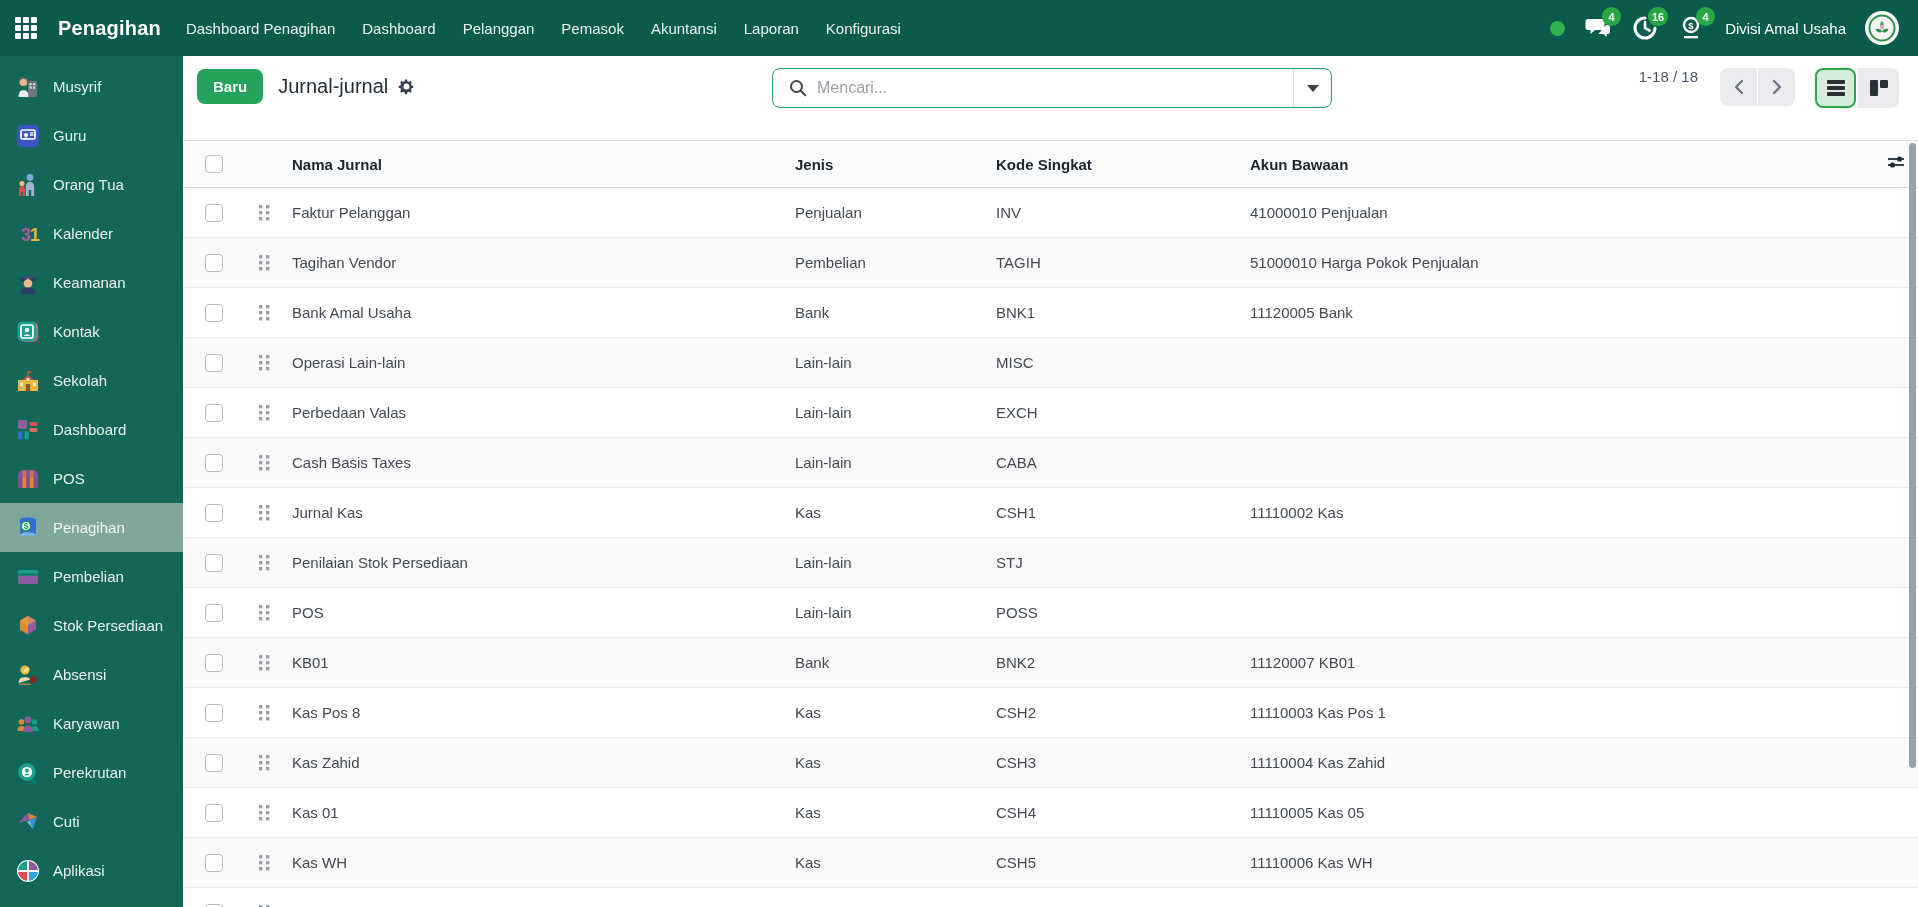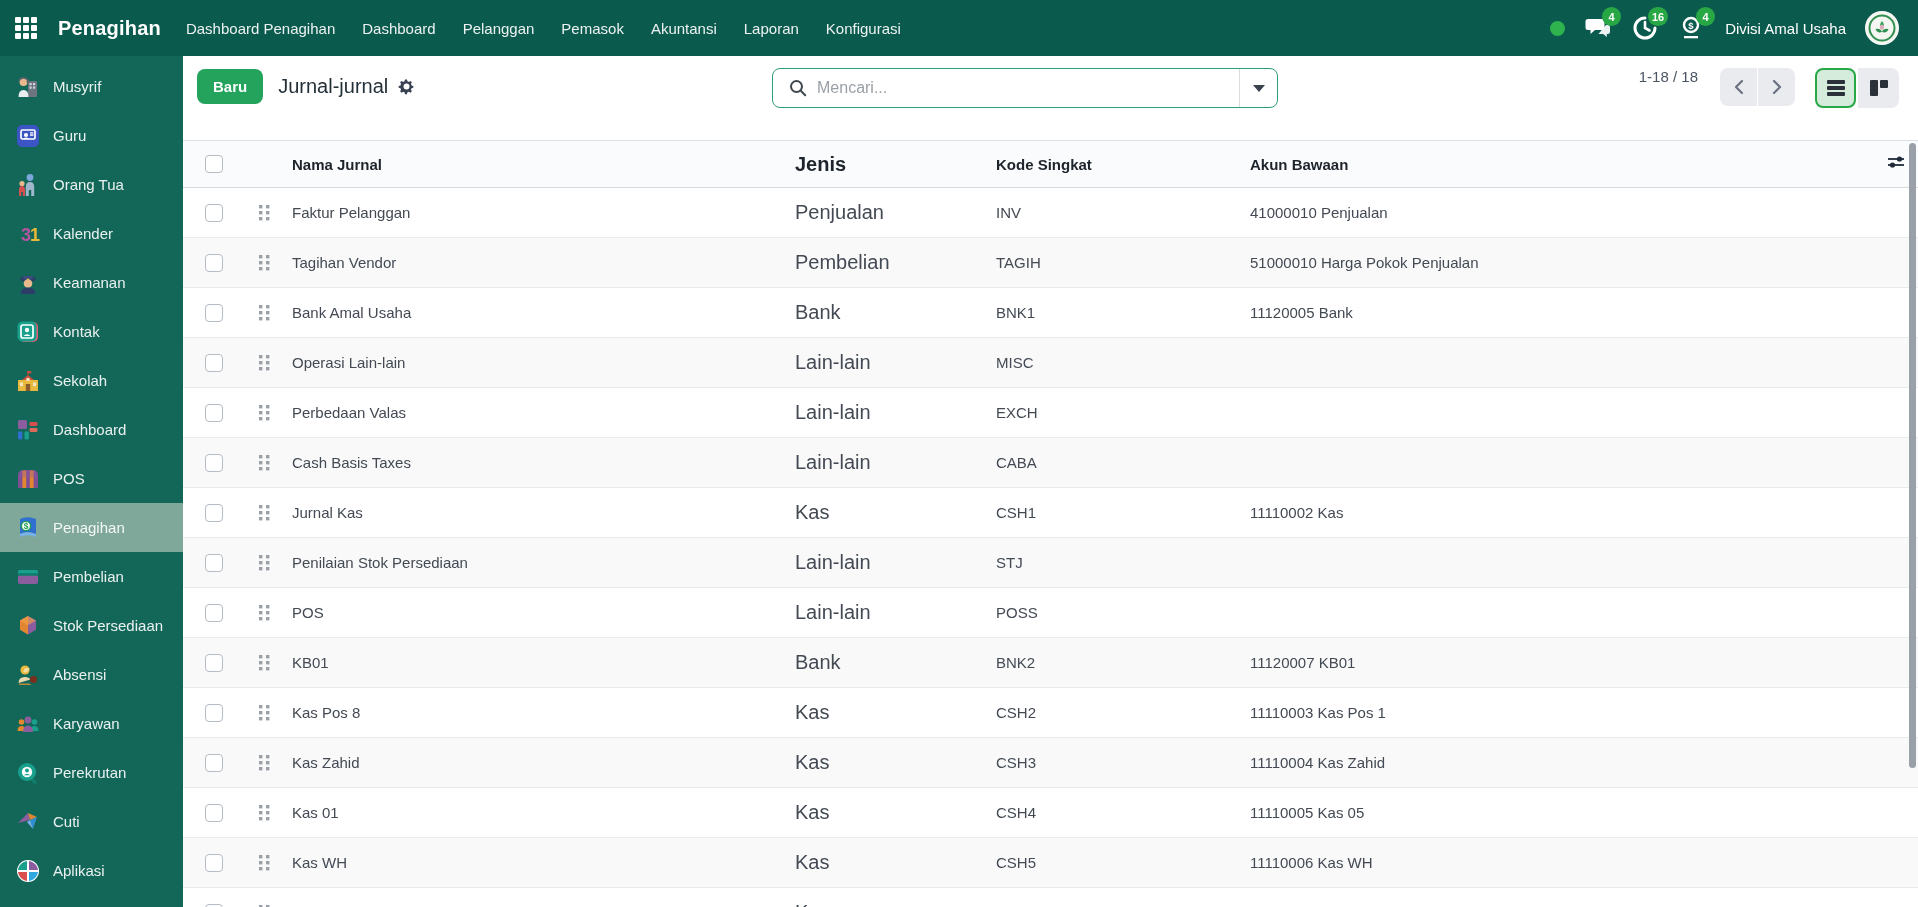--- a/index.html
+++ b/index.html
@@ -38,21 +38,21 @@
   
   .content { position:absolute; left:183px; top:56px; width:1735px; height:851px; background:#fff; }
 
   .control-panel { position:relative; height:84px; }
   .cp-left { position:absolute; left:14px; top:13px; display:flex; align-items:center; gap:15px; }
   .btn-new { background:#23a35c; color:#fff; font-size:15px; font-weight:700; border:none;
     padding:9px 16px; border-radius:8px; cursor:pointer; }
   .view-title { font-size:20px; font-weight:500; color:#243038; }
   .gear-btn { display:flex; align-items:center; cursor:pointer; margin-left:-5px; }
 
-  .searchbox { position:absolute; left:589px; top:12px; width:506px; height:40px;
+  .searchbox { position:absolute; left:589px; top:12px; width:560px; height:40px;
     border:1px solid #2f9e77; border-radius:8px; background:#fff; display:flex; align-items:center; }
   .searchbox .mag { margin-left:16px; display:flex; }
   .search-input { border:none; outline:none; flex:1; font-size:16px; color:#374151; margin-left:10px;
     font-family:"Liberation Sans", sans-serif; background:transparent; }
   .search-input::placeholder { color:#9aa0a6; }
   .search-toggle { width:38px; height:100%; border-left:1px solid #d9dde1; display:flex; align-items:center; justify-content:center; cursor:pointer; }
   .caret-down { width:0; height:0; border-left:6px solid transparent; border-right:6px solid transparent; border-top:7px solid #39424d; }
 
   .cp-right { position:absolute; right:19px; top:12px; display:flex; }
   .pager-range { font-size:15px; color:#4b5563; margin-right:22px; }
@@ -71,21 +71,21 @@
   .table { position:absolute; left:0; top:84px; width:1735px; }
   .trow, .thead { display:flex; align-items:center; width:1735px;gap:8px; }
   .thead { height:48px; background:#fafbfc; border-top:1px solid #ddе0e3; border-top:1px solid #dde0e3; border-bottom:1px solid #d7dadd; }
   .trow { height:50px; border-bottom:1px solid #e9eaec; background:#fff; }
   .trow.alt { background:#f9f9fa; }
   .c-sel { width:40px; padding-left:22px; display:flex; align-items:center; }
   .checkbox { width:18px; height:18px; border:1px solid #b6bcc3; border-radius:4px; background:#fff; cursor:pointer; }
   .c-handle { width:48px; padding-left:27px; display:flex; align-items:center; }
   .c-name { width:500px; padding-left:5px; font-size:15px; color:#434a53; white-space:nowrap; overflow:hidden; }
   .thead .c-name, .thead .c-jenis, .thead .c-kode, .thead .c-akun { font-weight:700; color:#1d242b; }
-  .c-jenis { width:193px; font-size:20px; color:#434a53; }
+  .c-jenis { width:193px; font-size:15px; color:#434a53; }
   .c-kode { width:246px; font-size:15px; color:#434a53; }
   .c-akun { flex:1; font-size:15px; color:#434a53; }
   .c-end { width:44px; display:flex; align-items:center; justify-content:center; }
   .thead .c-handle { visibility:hidden; }
 
   .scroll-thumb { position:absolute; right:2px; top:87px; width:7px; height:625px; background:#9aa0a8; border-radius:4px; }
 </style>
 </head>
 <body>
 

